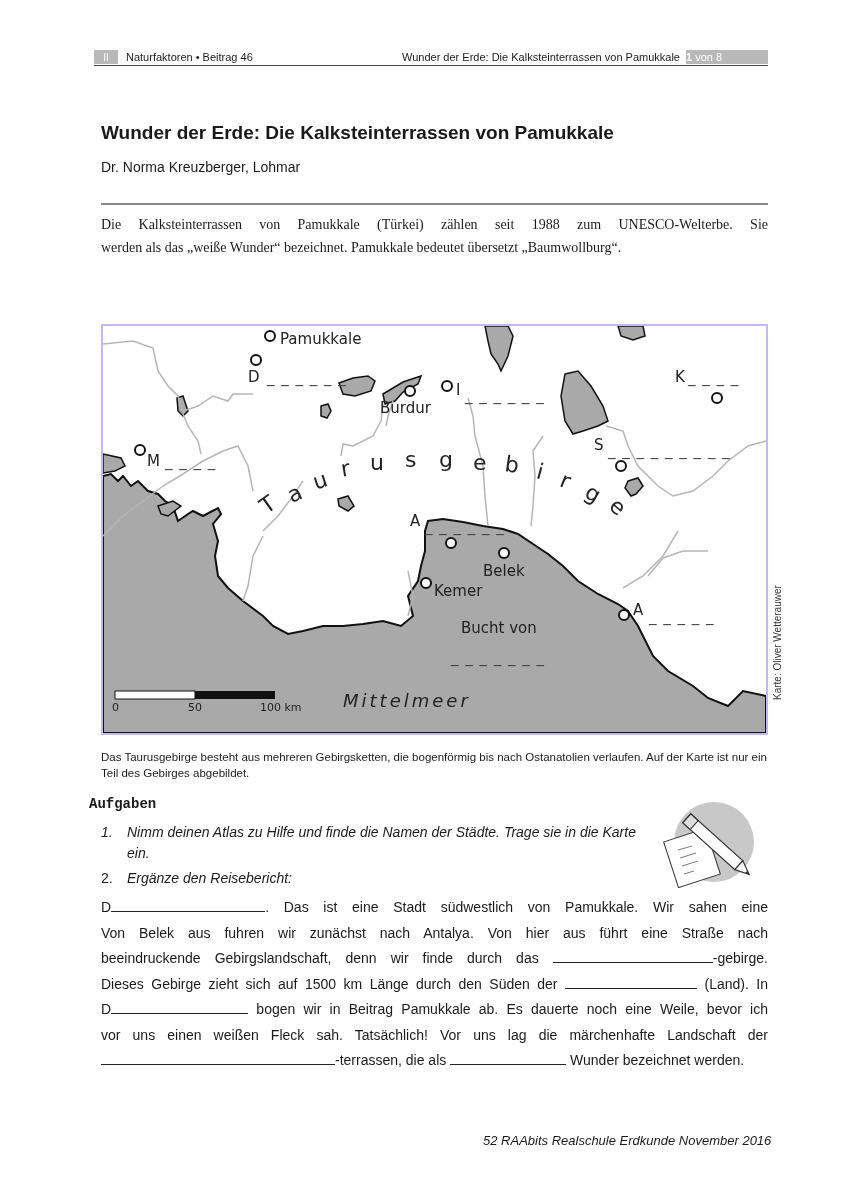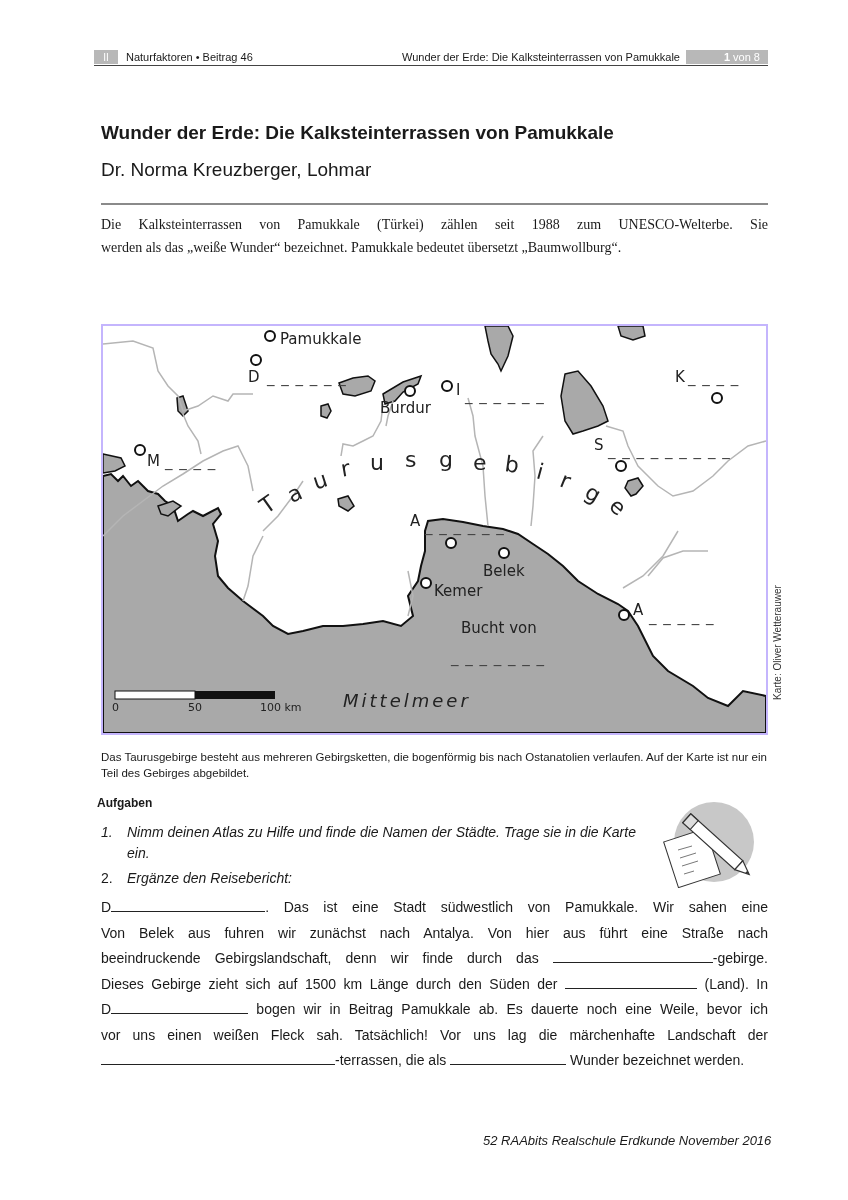--- a/index.html
+++ b/index.html
@@ -7,26 +7,26 @@
          font-family: "Liberation Sans", sans-serif; color: #1a1a1a; }
 
   
   .hdr { position: absolute; left: 94px; top: 50px; width: 674px; height: 15px;
          border-bottom: 1.5px solid #444; font-size: 11px; line-height: 15px; }
   .hdr .sec { position: absolute; left: 0; top: 0; width: 24px; height: 14px;
               background: #b8b8b8; color: #fff; text-align: center; font-size: 10px; }
   .hdr .series { position: absolute; left: 32px; top: 0; }
   .hdr .rtitle { position: absolute; right: 88px; top: 0; }
   .hdr .page { position: absolute; right: 0; top: 0; width: 82px; height: 14px;
-               background: #b8b8b8; color: #fff; text-align: right; padding-right: 8px;
+               background: #b8b8b8; color: #fff; padding-right: 8px;
                box-sizing: border-box; font-weight: bold; }
   .hdr .page .vn { font-weight: normal; }
 
   .title { position: absolute; left: 101px; top: 122px; font-size: 19px; font-weight: bold; margin: 0; }
-  .author { position: absolute; left: 101px; top: 159px; font-size: 19px; }
+  .author { position: absolute; left: 101px; top: 159px; font-size: 14px; }
   .rule { position: absolute; left: 101px; top: 203px; width: 667px; height: 0;
           border-top: 2px solid #8a8a8a; }
 
   .intro { position: absolute; left: 101px; top: 213px; width: 667px; font-size: 14px;
            line-height: 23px; text-align: justify; text-align-last: left; font-family: Liberation Serif, serif; }
   .intro span { display: block; }
   .intro .l1 { text-align: justify; text-align-last: justify; }
 
   
   .map { position: absolute; left: 101px; top: 324px; width: 667px; height: 411px;
@@ -35,21 +35,21 @@
   .map .lbl { position: absolute; font-family: "DejaVu Sans", sans-serif; font-size: 15px; color: #222; white-space: nowrap; }
   .map .blank { letter-spacing: 1px; color: #444; }
   .map .tg { position: absolute; font-family: "DejaVu Sans", sans-serif; font-size: 22px; color: #222; }
   .map .sea { font-style: italic; font-size: 18px; letter-spacing: 3px; }
   .map .scale-lbl { position: absolute; font-family: "DejaVu Sans", sans-serif; font-size: 11px; color: #222; }
   .credit { position: absolute; left: 772px; top: 700px; transform: rotate(-90deg); transform-origin: left top;
             font-size: 10px; color: #333; white-space: nowrap; }
 
   .caption { position: absolute; left: 101px; top: 749px; width: 667px; font-size: 11.5px; line-height: 16px; }
 
-  .aufgaben { position: absolute; left: 97px; top: 796px; font-size: 12px; font-weight: bold; }
+  .aufgaben { position: absolute; left: 89px; top: 796px; font-size: 14px; font-weight: bold; font-family: Liberation Mono, monospace; }
   .task { position: absolute; left: 101px; font-size: 14px; font-style: italic; line-height: 21px; }
   .task .num { position: absolute; left: 0; font-style: italic; }
   .task .txt { position: absolute; left: 26px; }
   .t1 { top: 822px; width: 560px; }
   .t2 { top: 868px; }
 
   .pencil { position: absolute; left: 662px; top: 792px; width: 106px; height: 96px; }
 
   .story { position: absolute; left: 101px; top: 895px; width: 667px; font-size: 14px; line-height: 25.5px; }
   .story .line { display: block; text-align: justify; text-align-last: justify; white-space: nowrap; }

